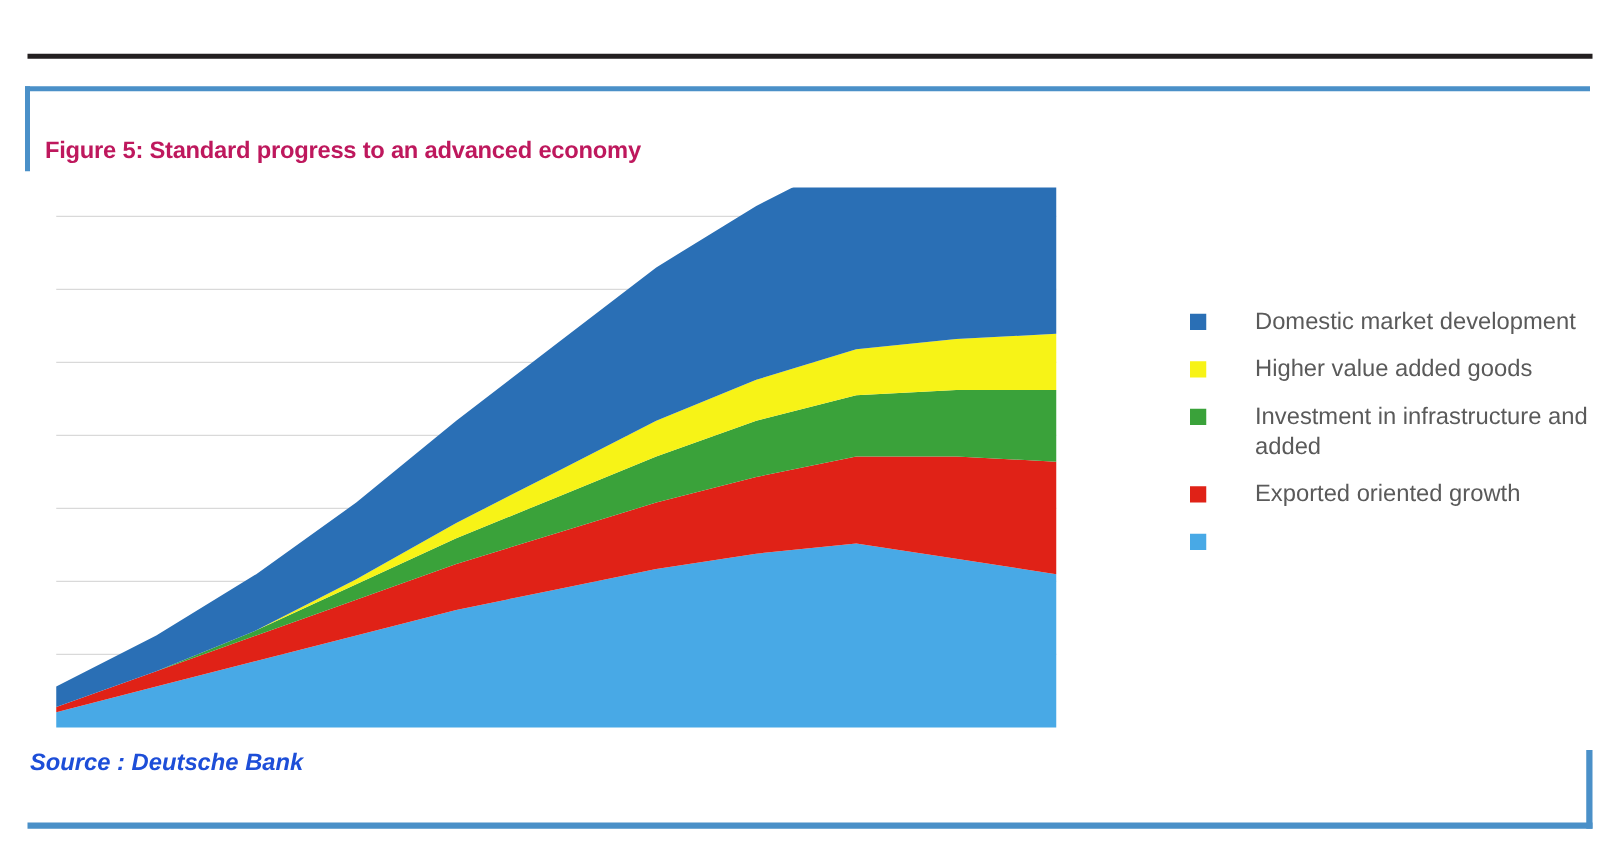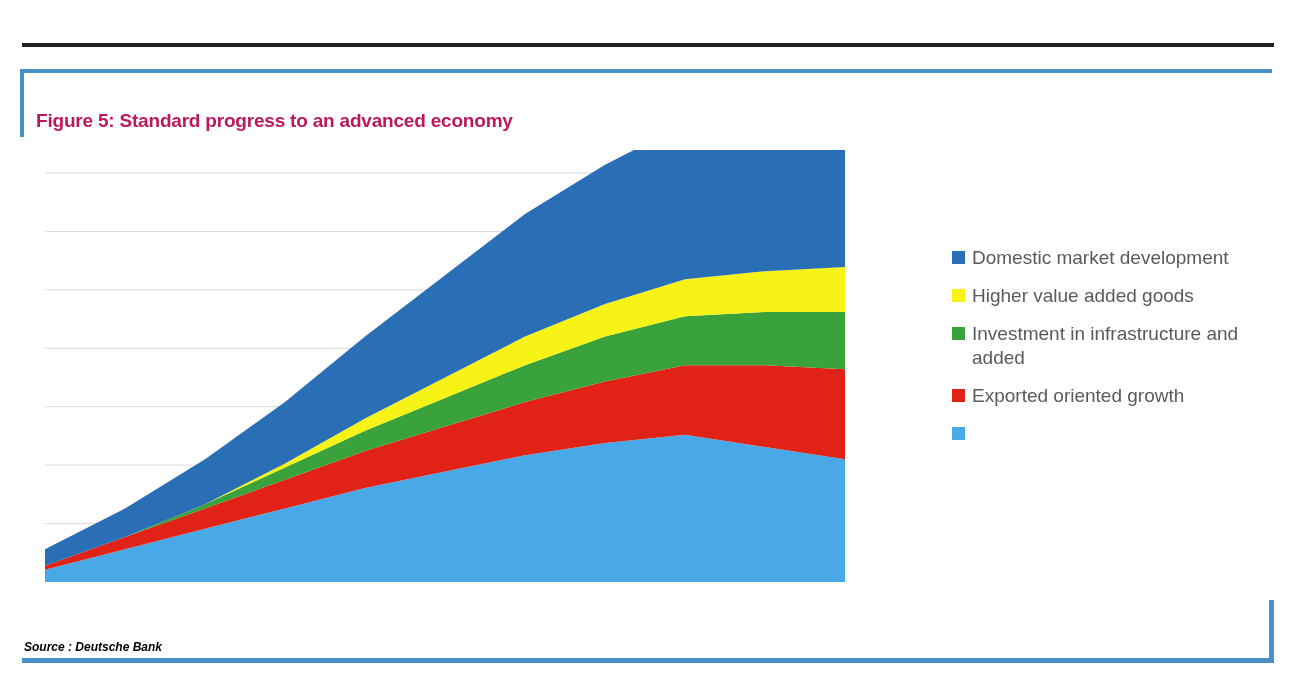--- a/index.html
+++ b/index.html
@@ -90,43 +90,44 @@
   .legend {
     position: absolute;
     left: 952px;
     top: 246px;
     width: 330px;
   }
   .legend-item {
     display: flex;
     align-items: flex-start;
     margin-bottom: 14px;
+    gap: 32px;
   }
   .legend-swatch {
     width: 13px;
     height: 13px;
     flex: 0 0 13px;
     margin-top: 5px;
     margin-right: 7px;
   }
   .legend-label {
     font-size: 19px;
     line-height: 24px;
     color: #5a5a5a;
   }
 
   
   .source-note {
     position: absolute;
     left: 24px;
-    top: 640px;
-    font-size: 12px;
+    top: 600px;
+    font-size: 19px;
     font-style: italic;
     font-weight: 600;
-    color: #000000;
+    color: #1d4ed8;
   }
 </style>
 </head>
 <body>
 
 <div class="top-rule"></div>
 
 <div class="figure-top-rule"></div>
 <div class="figure-left-rule"></div>
 <div class="figure-bottom-rule"></div>

